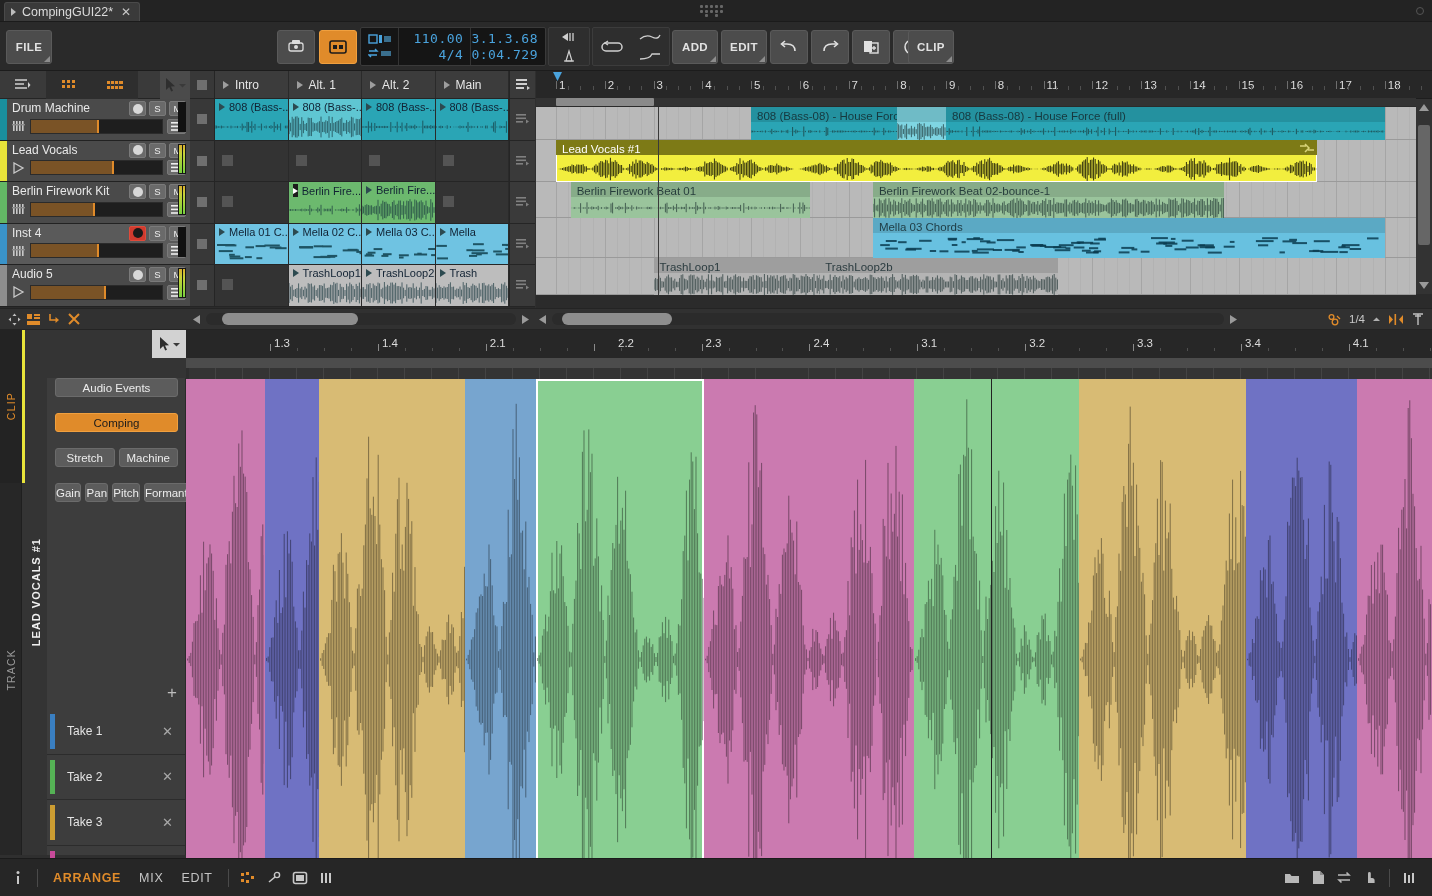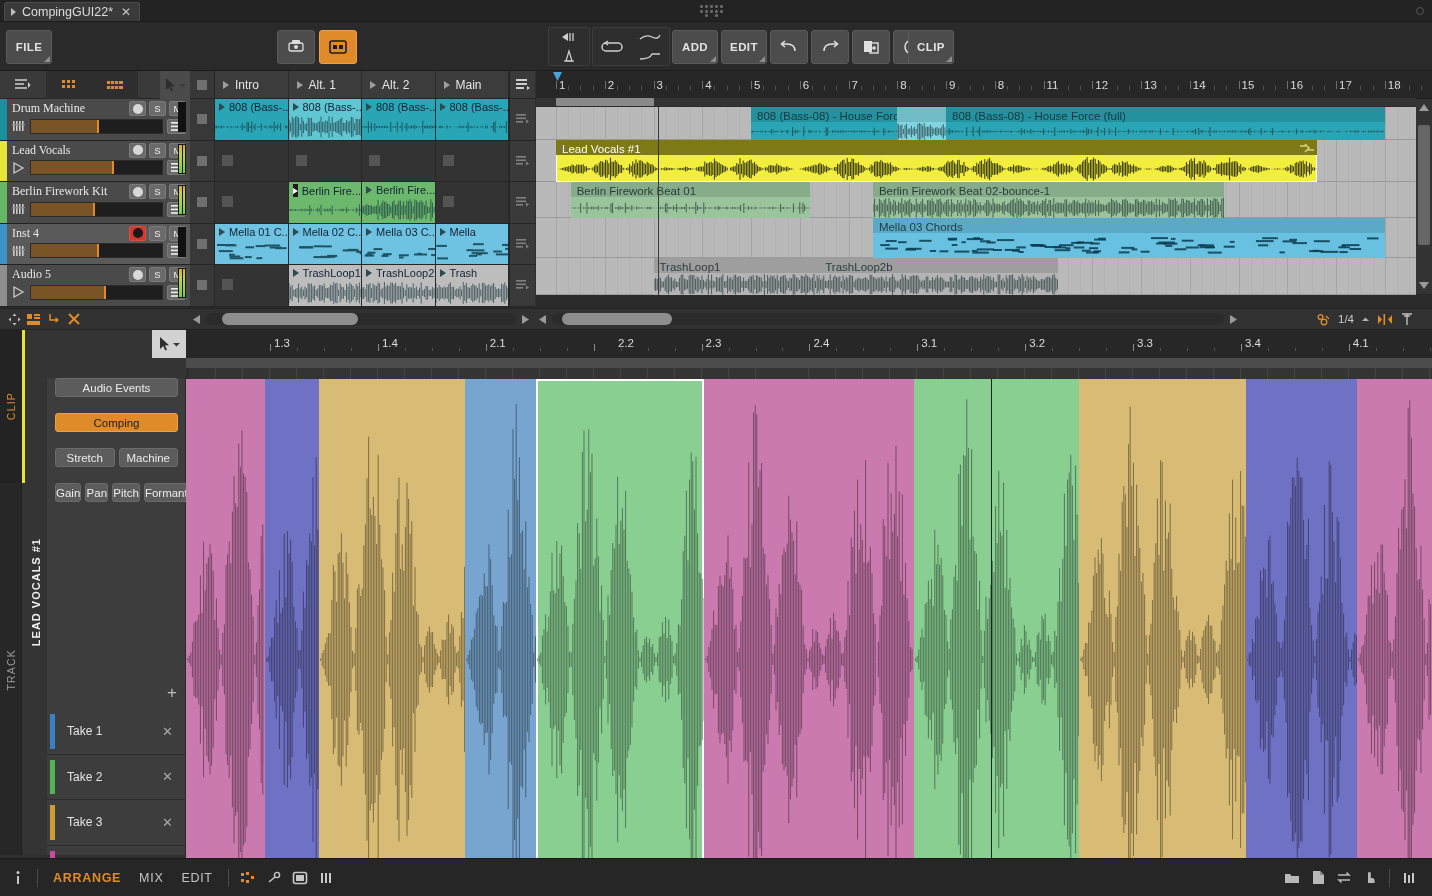--- a/index.html
+++ b/index.html
@@ -73,21 +73,21 @@
   .pointer-box{ position:absolute; left:160px; top:0; width:30px; height:28px;
     background:#4b4b4b; display:flex; align-items:center; justify-content:center;}
 
   .tracks{ position:absolute; left:0; top:28px; width:190px; height:209px;
     background:#2b2b2b; overflow:hidden; }
   .track{ position:relative; height:41.5px; border-bottom:1px solid #222;
     background:#4a4a4a; display:flex; }
   .track.sel{ background:#5a5a5a; }
   .track .cstrip{ width:7px; }
   .tbody{ flex:1; position:relative; padding:3px 4px 0 5px; }
-  .tname{ font-size:12px; color:#e8e8e8; line-height:13px;font-family:Liberation Serif, serif; }
+  .tname{ font-size:12px; color:#e8e8e8; line-height:13px; }
   .tctl{ position:absolute; right:4px; top:2px; display:flex; gap:3px; }
   .mini{ width:17px;height:15px; background:#6a6a6a; border:1px solid #7a7a7a;
     border-radius:2px; font-size:9.5px; display:flex;align-items:center;justify-content:center;
     color:#eee; cursor:pointer;}
   .recdot{ width:10px;height:10px;border-radius:50%;background:#d8d8d8; }
   .mini.armed{ background:#d03a2e; border-color:#e04a3a; }
   .mini.armed .recdot{ background:#1a1a1a; }
   .trow2{ position:absolute; left:5px; top:19px; right:4px; height:16px; display:flex; gap:4px; align-items:center;}
   .vol{ flex:1; height:15px; background:#1e1e1e; border:1px solid #2b2b2b; position:relative; }
   .vol i{ position:absolute; left:0; top:0; bottom:0; background:#7a5326; border-right:2px solid #e08b2a;}
@@ -245,20 +245,41 @@
     <div class="tgrp" style="left:319px;">
       <div class="tbtn orange">
         <svg width="20" height="16" viewBox="0 0 20 16">
           <rect x="2" y="2" width="16" height="12" rx="2" fill="none" stroke="#1b1b1b" stroke-width="1.6"></rect>
           <rect x="5" y="6" width="4" height="4" fill="#1b1b1b"></rect>
           <rect x="11" y="6" width="4" height="4" fill="#1b1b1b"></rect>
         </svg>
       </div>
     </div>
 
+    <div class="display">
+      <div class="disp-ico">
+        <svg width="24" height="11" viewBox="0 0 24 11">
+          <rect x="1" y="1" width="8" height="8" fill="none" stroke="#4aa3dd" stroke-width="1.4"></rect>
+          <rect x="11" y="1" width="3" height="8" fill="#4aa3dd"></rect>
+          <rect x="16" y="2" width="7" height="6" fill="#3a6f8e"></rect>
+        </svg>
+        <svg width="24" height="11" viewBox="0 0 24 11">
+          <path d="M1 3h8l-2-2 M9 7H1l2 2" fill="none" stroke="#4aa3dd" stroke-width="1.4"></path>
+          <rect x="13" y="3" width="10" height="5" fill="#3a6f8e"></rect>
+        </svg>
+      </div>
+      <div class="disp-num">
+        <span>110.00</span>
+        <span>4/4</span>
+      </div>
+      <div class="disp-num t" style="border-right:none;">
+        <span>3.1.3.68</span>
+        <span>0:04.729</span>
+      </div>
+    </div>
 
     <div class="metgrp">
       <svg width="20" height="14" viewBox="0 0 20 14">
         <path d="M9 3 L3 7 L9 11 Z" fill="#cfcfcf"></path>
         <line x1="11" y1="3" x2="11" y2="11" stroke="#cfcfcf" stroke-width="1.3"></line>
         <line x1="14" y1="3" x2="14" y2="11" stroke="#cfcfcf" stroke-width="1.3"></line>
       </svg>
       <svg width="20" height="14" viewBox="0 0 20 14">
         <path d="M7 12 L10 2 L13 12 Z" fill="none" stroke="#cfcfcf" stroke-width="1.2"></path>
         <line x1="5" y1="12" x2="15" y2="12" stroke="#cfcfcf" stroke-width="1.2"></line>
@@ -1317,21 +1338,21 @@
           <path d="M8 1 L1 5.5 L8 10 Z" fill="#9a9a9a"></path>
         </svg>
       <div class="hscroll" style="flex:1;">
         <div class="hthumb" style="left:10px;width:110px;"></div>
       </div>
       <svg width="10" height="11" viewBox="0 0 10 11">
           <path d="M2 1 L9 5.5 L2 10 Z" fill="#9a9a9a"></path>
         </svg>
     </div>
 
-    <div style="position:absolute;right:19px;display:flex;align-items:center;gap:8px;">
+    <div style="position:absolute;right:8px;display:flex;align-items:center;gap:8px;">
       <svg width="13" height="13" viewBox="0 0 13 13">
         <circle cx="3.5" cy="4" r="2.4" fill="none" stroke="#e08b2a" stroke-width="1.3"></circle>
         <circle cx="7" cy="9" r="2.8" fill="none" stroke="#e08b2a" stroke-width="1.3"></circle>
         <path d="M9 3 L12 6" stroke="#e08b2a" stroke-width="1.3"></path>
       </svg>
       <span style="font-size:11.5px;color:#c8c8c8;">1/4</span>
       <svg width="7" height="5" viewBox="0 0 7 5">
           <path d="M0 4 L3.5 0.5 L7 4" fill="#b0b0b0"></path>
         </svg>
       <svg width="16" height="13" viewBox="0 0 16 13">

